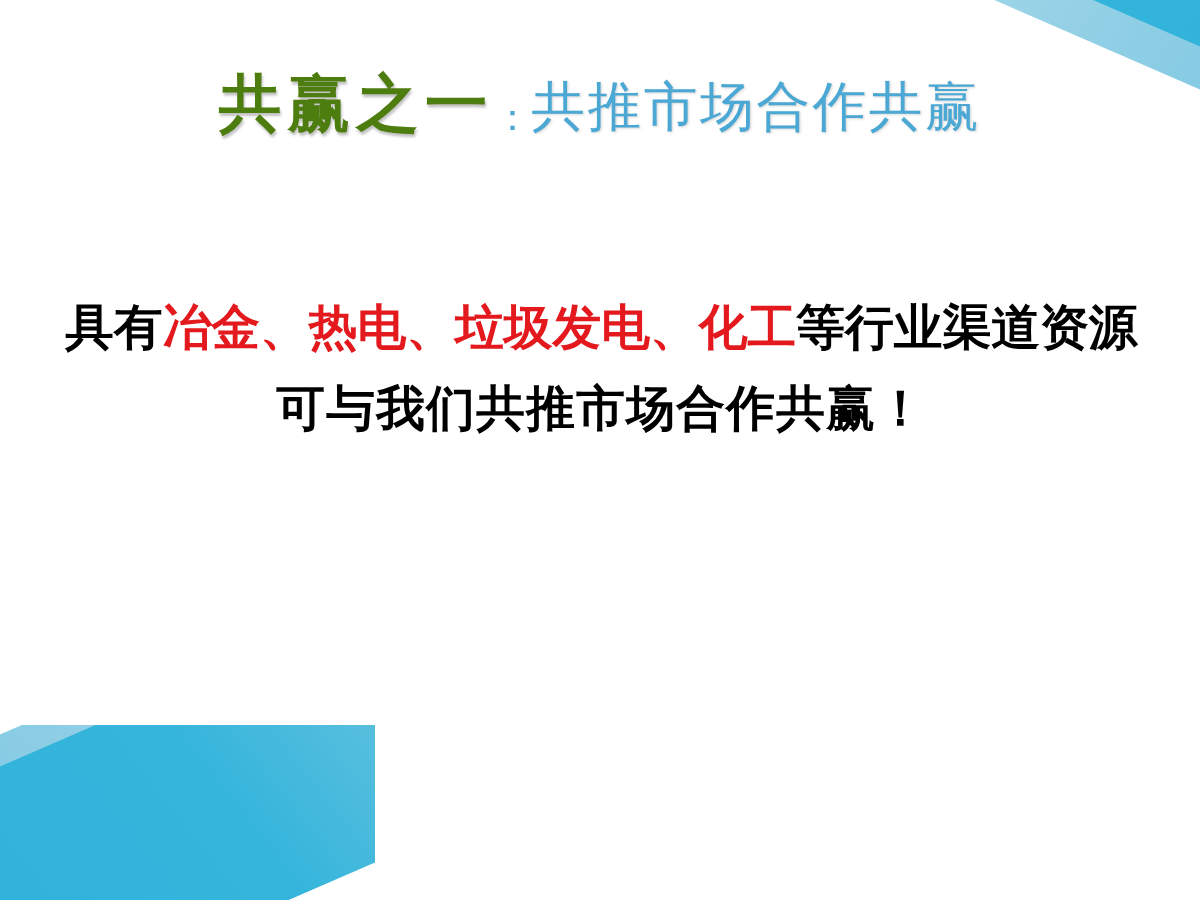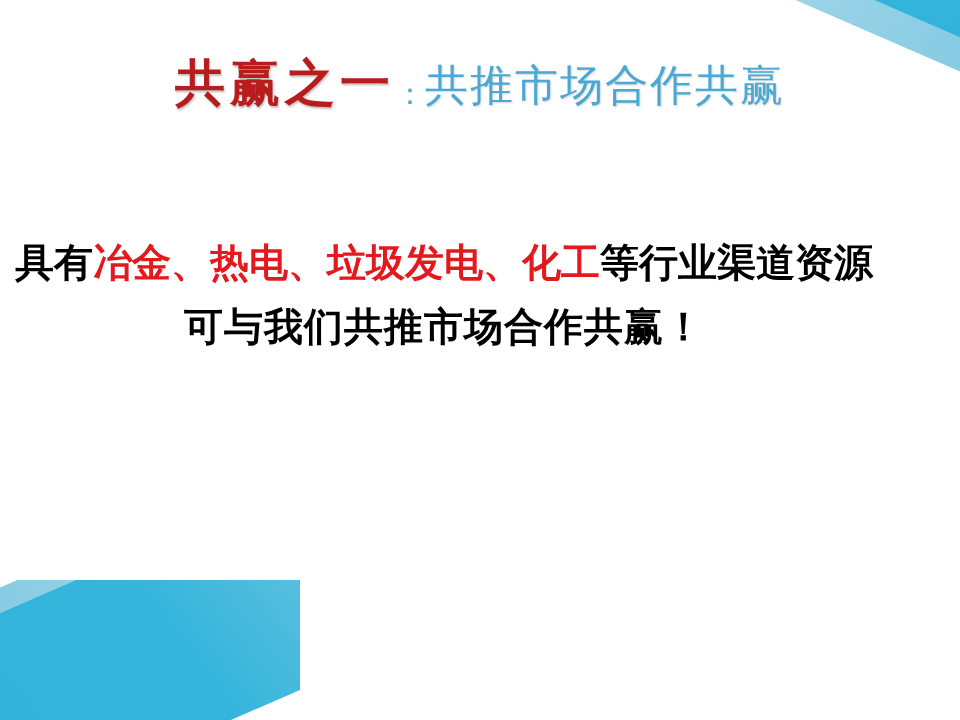--- a/index.html
+++ b/index.html
@@ -131,21 +131,21 @@
     left: 0;
     width: 960px;
     text-align: center;
     white-space: nowrap;
     line-height: 1;
   }
   .title-main {
     font-family: "DejaVu Serif", "Liberation Serif", serif;
     font-size: 50px;
     font-weight: bold;
-    color: #b91c1c;
+    color: #4d7c0f;
     letter-spacing: 5px;
     text-shadow: 1px 2px 2px rgba(120,120,120,0.45);
     vertical-align: baseline;
   }
   .title-colon {
     font-family: "DejaVu Serif", "Liberation Serif", serif;
     font-size: 30px;
     font-weight: normal;
     color: #4ba8d4;
     letter-spacing: 0px;
@@ -164,20 +164,21 @@
     text-align: right;
   }
 
   
   #body-block {
     position: absolute;
     top: 243px;
     left: 0;
     width: 888px;
     text-align: center;
+    padding-left: 37px;
   }
   .body-line {
     white-space: nowrap;
     font-family: "Liberation Sans", "DejaVu Sans", sans-serif;
     font-size: 39px;
     font-weight: bold;
     color: #000000;
     line-height: 1;
   }
   .body-line.line1 { letter-spacing: 0px; }

